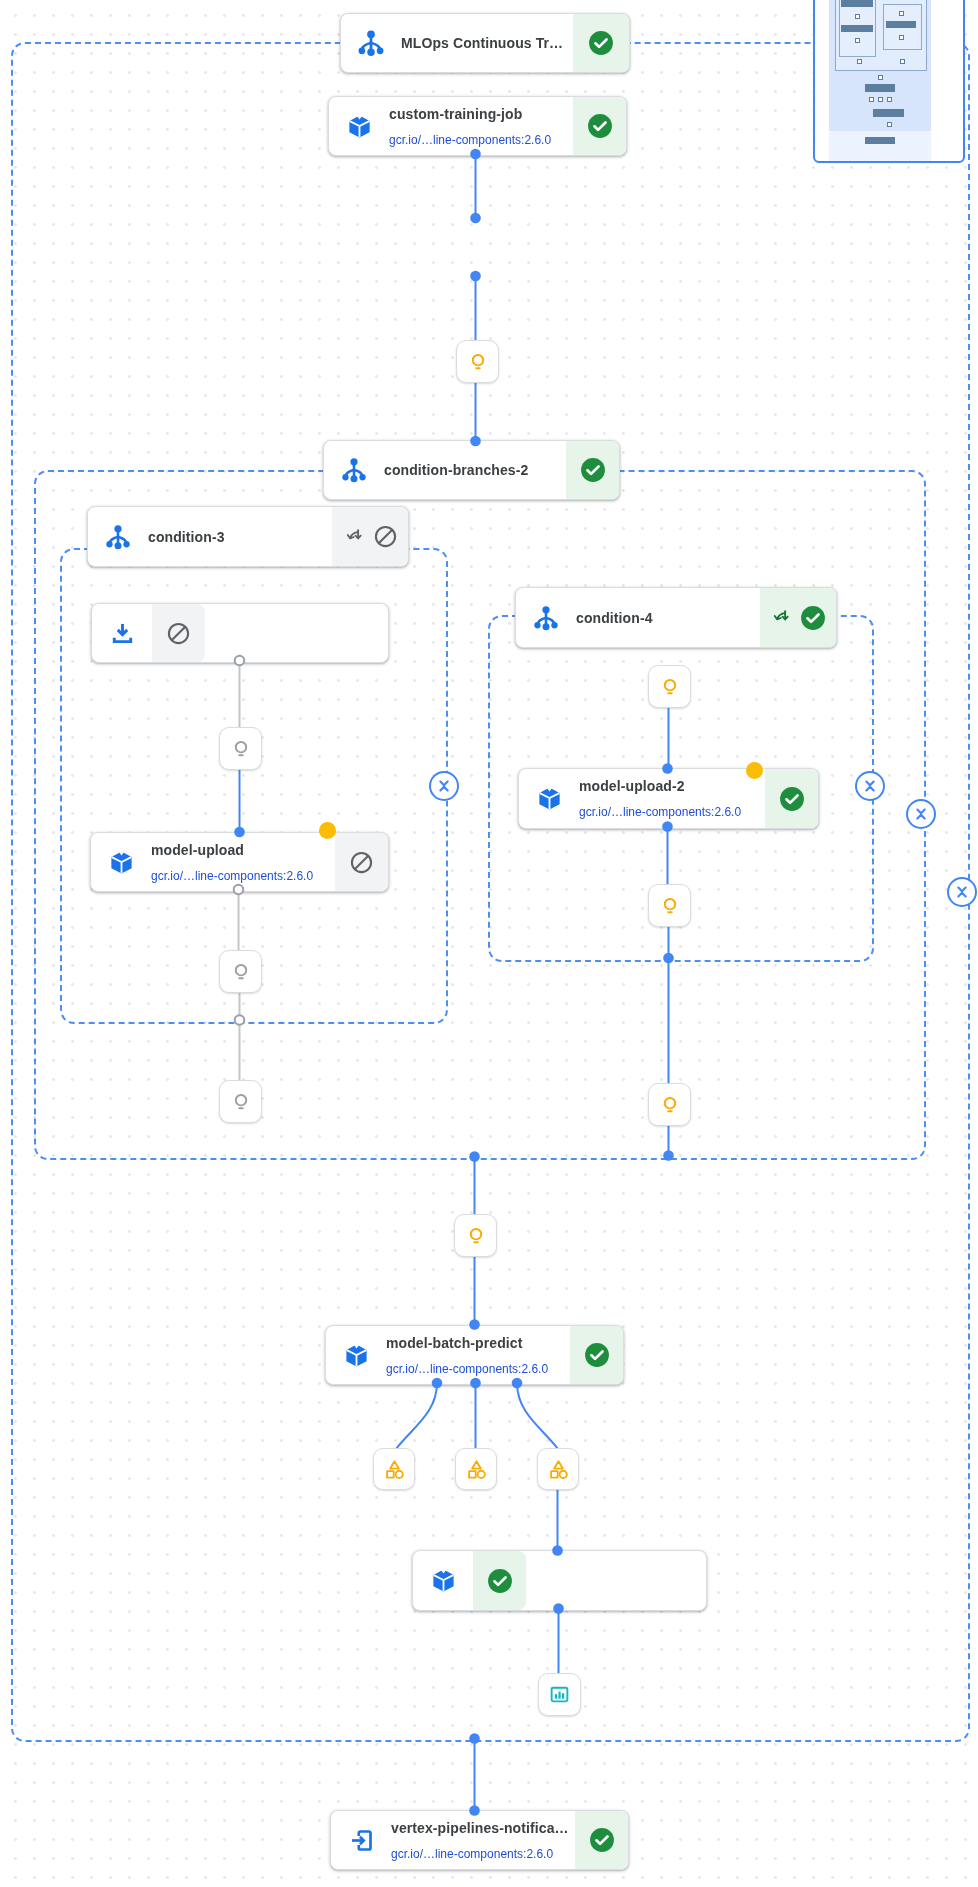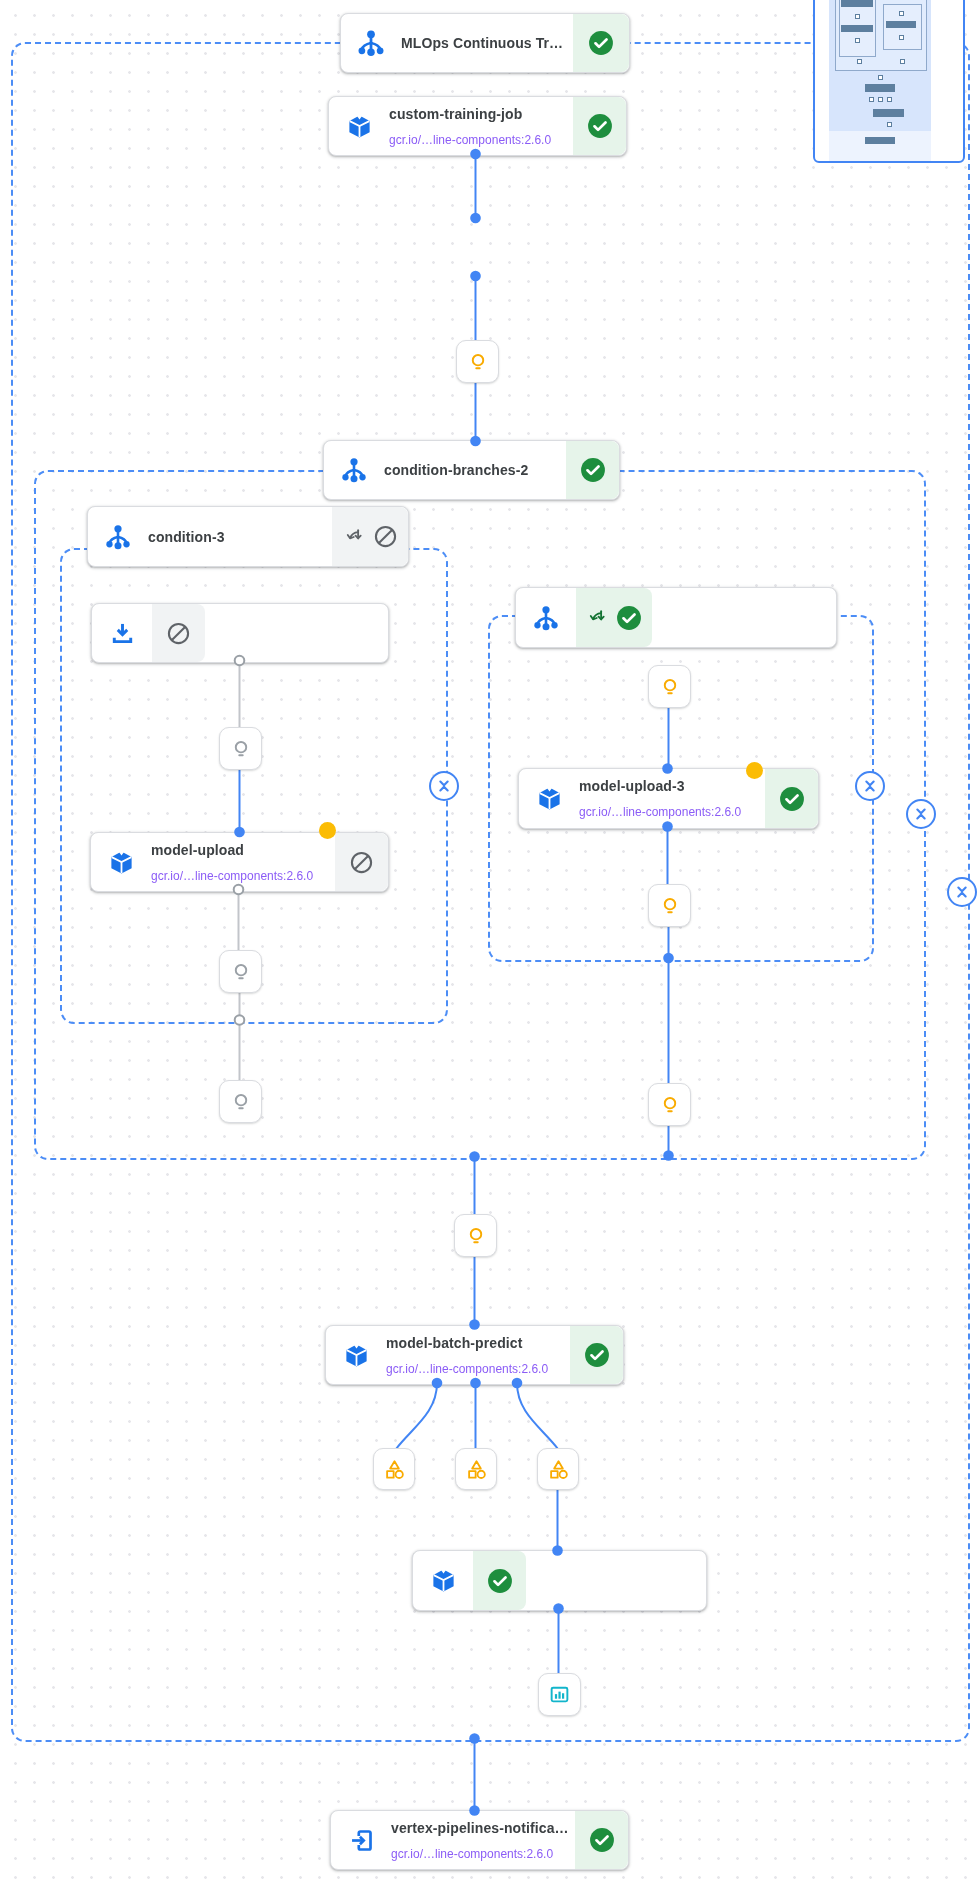--- a/index.html
+++ b/index.html
@@ -7,21 +7,21 @@
     background-image:radial-gradient(circle,#e6e6ea 1.25px,transparent 1.5px);
     background-size:19px 19px;background-position:6px 6px;}
   .group{position:absolute;border:2px dashed #4c8df6;border-radius:14px;z-index:1;}
   svg.layer{position:absolute;left:0;top:0;z-index:2;pointer-events:none;}
   svg.layer.dots{z-index:4;}
   .node{position:absolute;display:flex;align-items:stretch;background:#fff;border:1px solid #dadce0;
     border-radius:8px;box-shadow:0 1px 2px rgba(60,64,67,.28),0 1px 3px 1px rgba(60,64,67,.12);z-index:3;}
   .iconwrap{width:60px;display:flex;align-items:center;justify-content:center;flex:0 0 auto;}
   .texts{flex:1;min-width:0;display:flex;flex-direction:column;justify-content:center;padding-right:6px;}
   .title{font-size:14px;font-weight:700;color:#3c4043;letter-spacing:.1px;white-space:nowrap;overflow:hidden;text-overflow:ellipsis;line-height:18px;}
-  .subtitle{font-size:12px;color:#8b5cf6;white-space:nowrap;overflow:hidden;text-overflow:ellipsis;line-height:15px;margin-top:10px;}
+  .subtitle{font-size:12px;color:#1d4ed8;white-space:nowrap;overflow:hidden;text-overflow:ellipsis;line-height:15px;margin-top:10px;}
   .status{flex:0 0 auto;display:flex;align-items:center;justify-content:center;gap:8px;border-radius:0 8px 8px 0;}
   .status.green{background:#e6f4ea;}
   .status.gray{background:#f1f3f4;}
   .artifact{position:absolute;width:41px;height:41px;background:#fff;border:1px solid #dadce0;border-radius:10px;
     display:flex;align-items:center;justify-content:center;box-shadow:0 1px 2px rgba(60,64,67,.2);z-index:3;}
   .ydot{position:absolute;width:17px;height:17px;border-radius:50%;background:#fbbc04;z-index:5;}
   .collapse{position:absolute;width:30px;height:30px;border-radius:50%;background:#fff;border:2px solid #4285f4;
     box-sizing:border-box;display:flex;align-items:center;justify-content:center;color:#4285f4;z-index:6;}
   .minimap{position:absolute;left:813px;top:-14px;width:152px;height:177px;background:#fff;border:2px solid #4285f4;
     border-radius:6px;box-sizing:border-box;overflow:hidden;z-index:7;}
@@ -281,38 +281,41 @@
       </div>
   </div>
   <div class="ydot" style="left:318.5px;top:821.5px"></div>
 
   <div class="node" style="left:515px;top:587px;width:320px;height:59px">
     <div class="iconwrap blue">
         <svg width="28" height="28">
           <use href="#i-tree"></use>
         </svg>
       </div>
+    <div class="texts">
+        <div class="title">condition-4</div>
+      </div>
     <div class="status green" style="width:76px">
       <svg width="22" height="22" class="greenic">
           <use href="#i-branch"></use>
         </svg>
       <svg width="26" height="26">
           <use href="#i-check"></use>
         </svg>
     </div>
   </div>
 
   <div class="node" style="left:518px;top:768px;width:299px;height:59px">
     <div class="iconwrap blue">
         <svg width="27" height="27">
           <use href="#i-cube"></use>
         </svg>
       </div>
     <div class="texts">
-      <div class="title">model-upload-3</div>
+      <div class="title">model-upload-2</div>
       <div class="subtitle">gcr.io/…line-components:2.6.0</div>
     </div>
     <div class="status green" style="width:53px">
         <svg width="26" height="26">
           <use href="#i-check"></use>
         </svg>
       </div>
   </div>
   <div class="ydot" style="left:745.5px;top:761.5px"></div>
 

